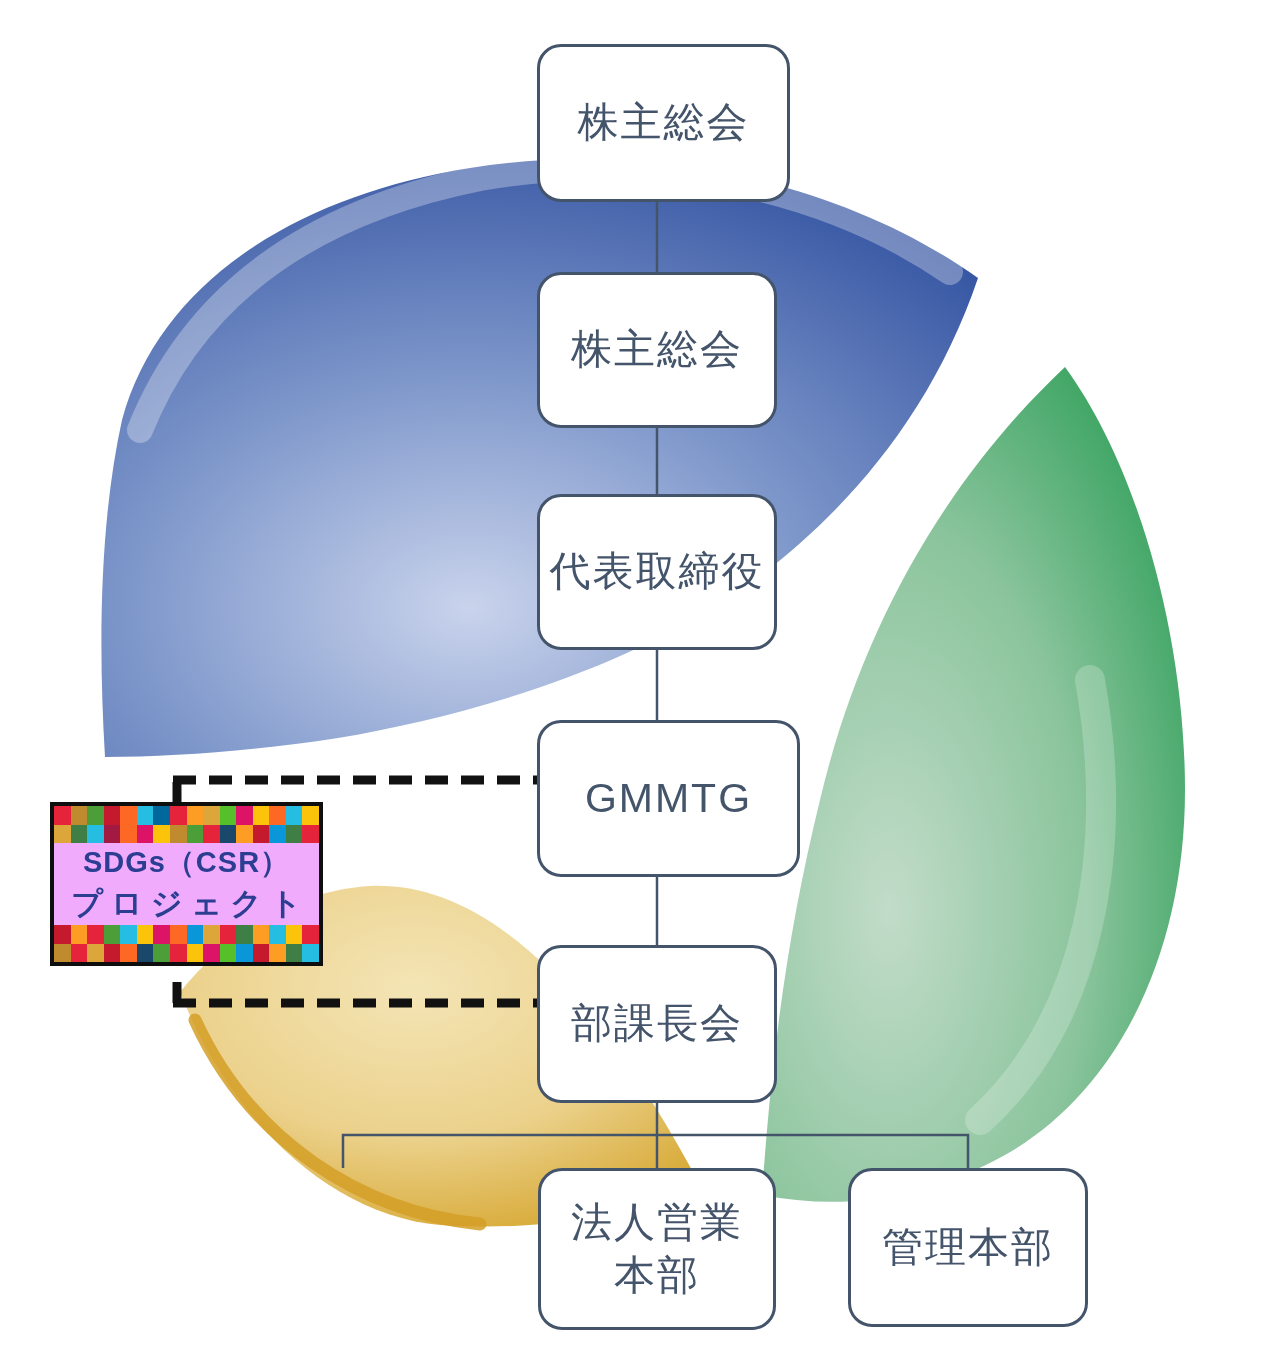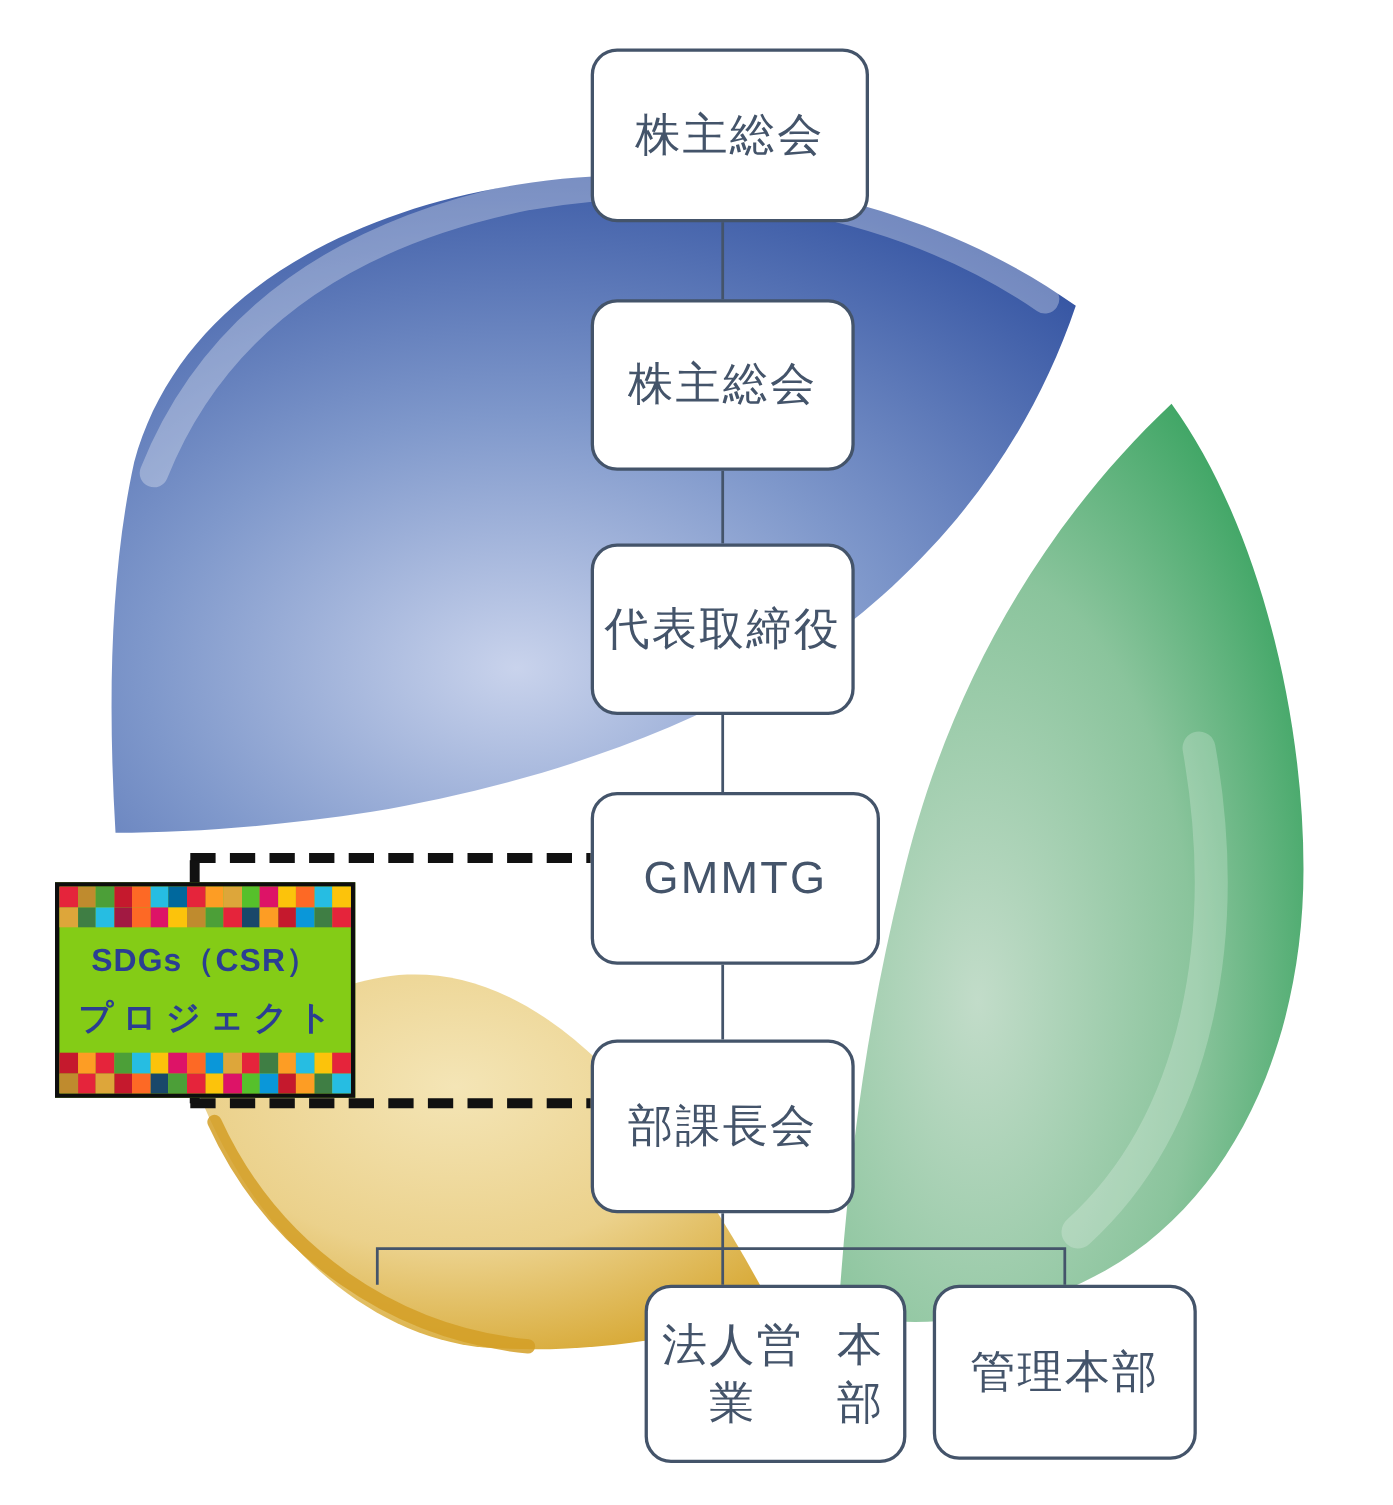--- a/index.html
+++ b/index.html
@@ -18,27 +18,27 @@
     letter-spacing:2px; z-index:3;
   }
   .node.small-gap { line-height:1.3; }
 
   .n-shareholders   { left:537px; top:44px;   width:253px; height:158px; }
   .n-board          { left:537px; top:272px;  width:240px; height:156px; }
   .n-representative { left:537px; top:494px;  width:240px; height:156px; }
   .n-gmmtg          { left:537px; top:720px;  width:263px; height:157px; }
   .n-managers       { left:537px; top:945px;  width:240px; height:158px; }
   .n-sales          { left:223px; top:1168px; width:241px; height:160px; }
-  .n-corp           { left:538px; top:1168px; width:238px; height:162px; flex-direction:row;margin-left:48px; }
+  .n-corp           { left:538px; top:1168px; width:238px; height:162px; flex-direction:column; }
   .n-admin          { left:848px; top:1168px; width:240px; height:159px; }
 
   
   .sdgs-box {
-    position:absolute; left:50px; top:802px; width:273px; height:196px;
-    box-sizing:border-box; background:#84cc16;
+    position:absolute; left:50px; top:802px; width:273px; height:164px;
+    box-sizing:border-box; background:#f0abfc;
     border:4px solid var(--sdgs-border,#0E0E0E);
     display:flex; flex-direction:column; z-index:5;
   }
   .mosaic {
     display:grid; grid-template-columns:repeat(16,1fr); grid-auto-rows:1fr;
     height:37px; width:100%; flex:0 0 auto;
   }
   .mosaic .cell { width:100%; height:100%; }
   .sdgs-text {
     flex:1 1 auto; display:flex; flex-direction:column;

